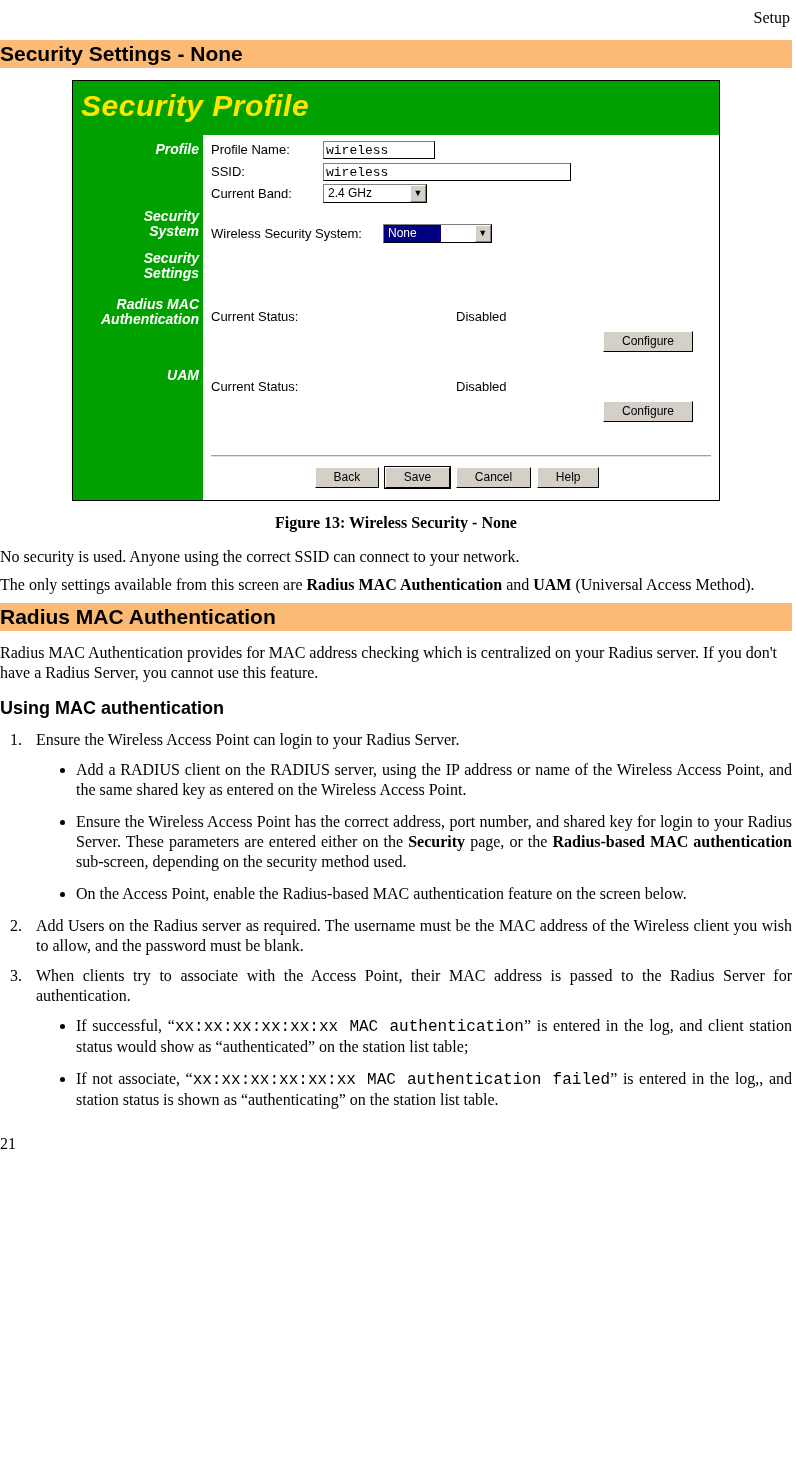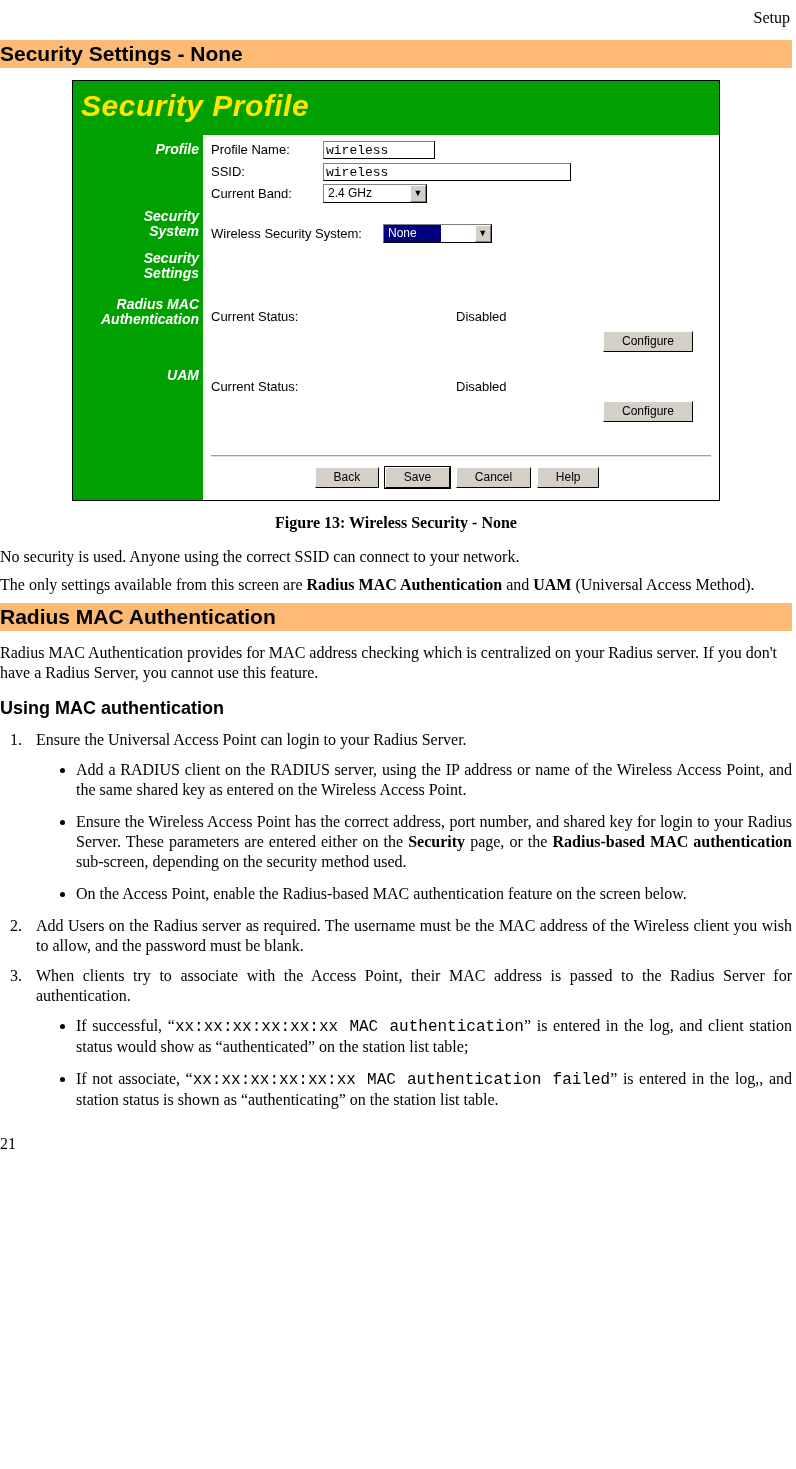--- a/index.html
+++ b/index.html
@@ -234,21 +234,21 @@
 </p>
 
 <div class="h2">Radius MAC Authentication</div>
 
 <p>Radius MAC Authentication provides for MAC address checking which is centralized on your Radius server. If you don't have a Radius Server, you cannot use this feature.</p>
 
 <div class="h3">Using MAC authentication</div>
 
 <ol class="top">
   <li>
-    <span>Ensure the Universal Access Point can login to your Radius Server.</span>
+    <span>Ensure the Wireless Access Point can login to your Radius Server.</span>
     <ul class="sub">
       <li>Add a RADIUS client on the RADIUS server, using the IP address or name of the Wireless Access Point, and the same shared key as entered on the Wireless Access Point.</li>
       <li>
         <span>Ensure the Wireless Access Point has the correct address, port number, and shared key for login to your Radius Server. These parameters are entered either on the </span><span class="b">Security</span><span> page, or the </span><span class="b">Radius-based MAC authentication</span><span> sub-screen, depending on the security method used.</span>
       </li>
       <li>On the Access Point, enable the Radius-based MAC authentication feature on the screen below.</li>
     </ul>
   </li>
   <li>Add Users on the Radius server as required. The username must be the MAC address of the Wireless client you wish to allow, and the password must be blank.</li>
   <li>

